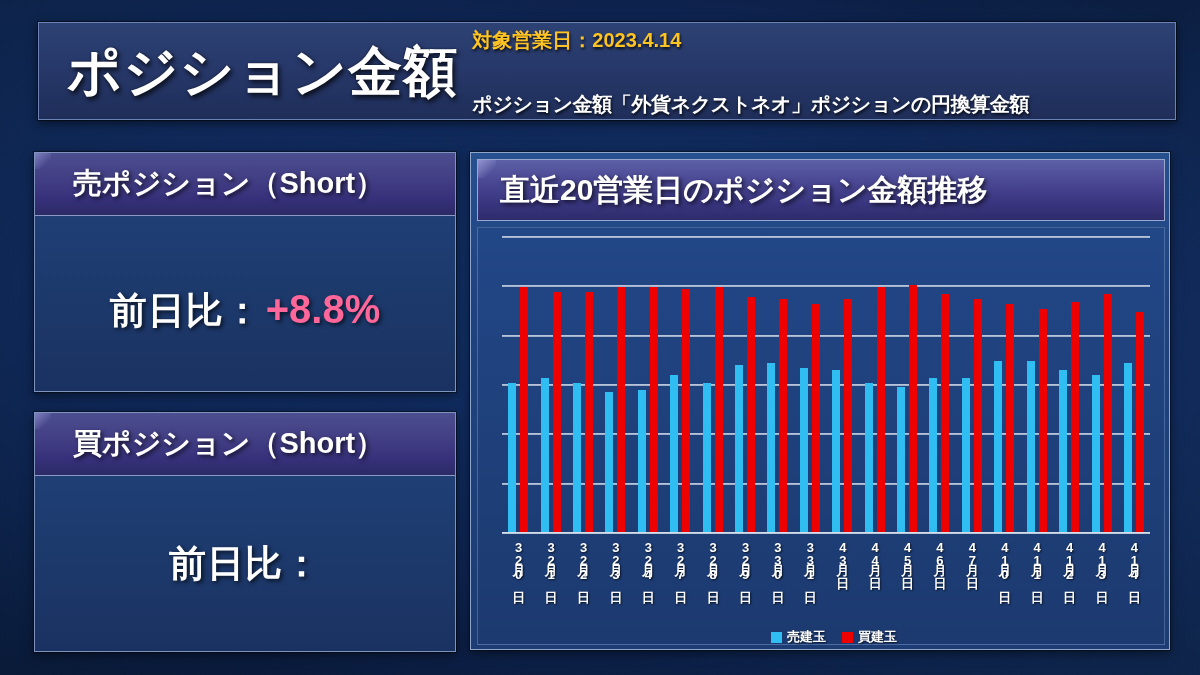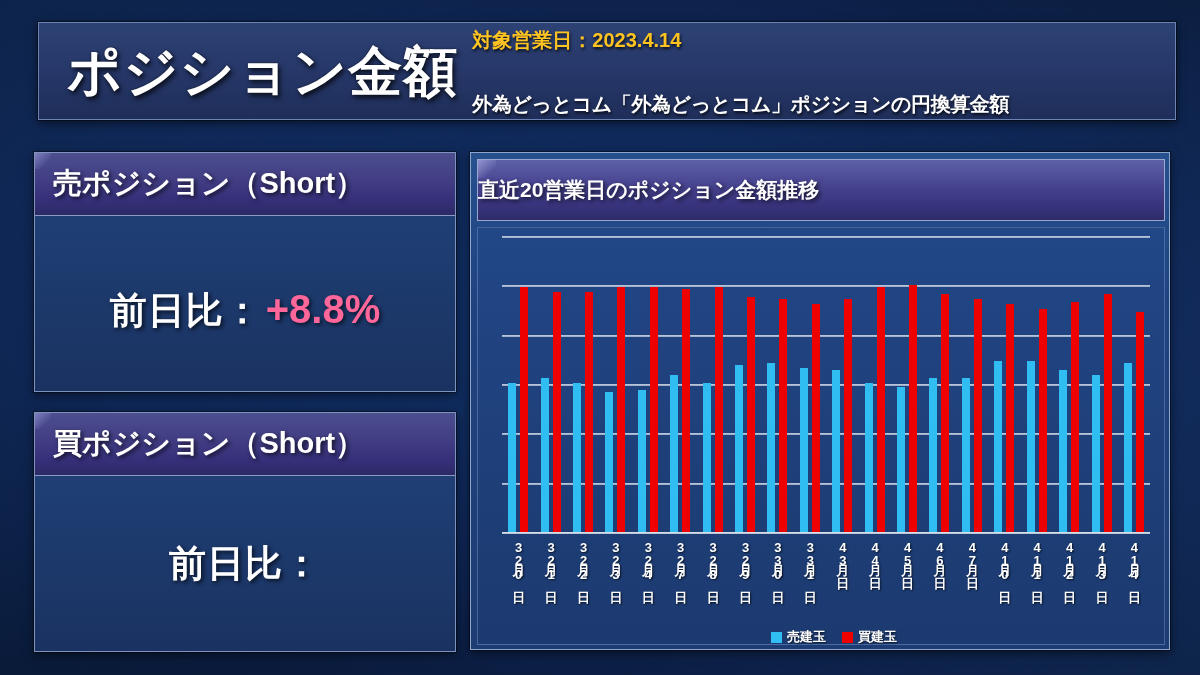--- a/index.html
+++ b/index.html
@@ -58,21 +58,21 @@
     background:linear-gradient(180deg,#4b4e8f 0%,#433f85 40%,#36307a 75%,#2c2a66 100%);
     border-bottom:1px solid #8b9ac4;
     display:flex;align-items:center;
     position:relative;overflow:hidden;
   }
   .card-head:before{
     content:"";position:absolute;left:0;top:0;width:16px;height:16px;
     background:linear-gradient(135deg,#7f7fc0 0%,rgba(127,127,192,0) 70%);
   }
   .card-head-label{
-    color:#fff;font-size:29px;font-weight:bold;margin-left:18px;white-space:nowrap;
+    color:#fff;font-size:29px;font-weight:bold;margin-left:38px;white-space:nowrap;
     text-shadow:2px 2px 4px rgba(0,0,0,.7);
   }
   .card-body{
     height:175px;display:flex;align-items:center;justify-content:center;
   }
   .card-row{display:flex;align-items:baseline;white-space:nowrap;}
   .card-row-label{
     color:#ffffff;font-size:37px;font-weight:bold;
     text-shadow:2px 2px 4px rgba(0,0,0,.7);letter-spacing:1px;text-align:center;
   }
@@ -93,21 +93,21 @@
     position:absolute;left:6px;top:6px;width:688px;height:62px;
     background:linear-gradient(180deg,#5c60a6 0%,#4b4894 35%,#3a3680 70%,#2e2c6b 100%);
     border:1px solid #9aa8cf;box-sizing:border-box;
     display:flex;align-items:center;overflow:hidden;
   }
   .chart-head:before{
     content:"";position:absolute;left:0;top:0;width:18px;height:18px;
     background:linear-gradient(135deg,#9292cf 0%,rgba(146,146,207,0) 70%);
   }
   .chart-head-label{
-    color:#fff;font-size:21px;font-weight:bold;white-space:nowrap;
+    color:#fff;font-size:30px;font-weight:bold;margin-left:22px;white-space:nowrap;
     text-shadow:2px 2px 4px rgba(0,0,0,.7);
   }
   .chart-area{
     position:absolute;left:6px;top:74px;width:688px;height:418px;
     box-sizing:border-box;border:1px solid rgba(150,180,220,.35);
     background:linear-gradient(180deg,#224787 0%,#1e3f79 55%,#1c3a70 100%);
   }
   .plot{
     position:absolute;left:24px;top:10px;width:648px;height:296px;
   }
@@ -151,21 +151,21 @@
 </style>
 </head>
 <body>
 
 <div id="stage">
 
   <div class="header">
     <div class="header-title">ポジション金額</div>
     <div class="header-right">
       <div class="header-date">対象営業日：2023.4.14</div>
-      <div class="header-sub">外為どっとコム「外為どっとコム」ポジションの円換算金額</div>
+      <div class="header-sub">ポジション金額「外貨ネクストネオ」ポジションの円換算金額</div>
     </div>
   </div>
 
   <div class="card short">
     <div class="card-head">
       <div class="card-head-label">売ポジション（Short）</div>
     </div>
     <div class="card-body">
       <div class="card-row">
         <span class="card-row-label">前日比：</span>

